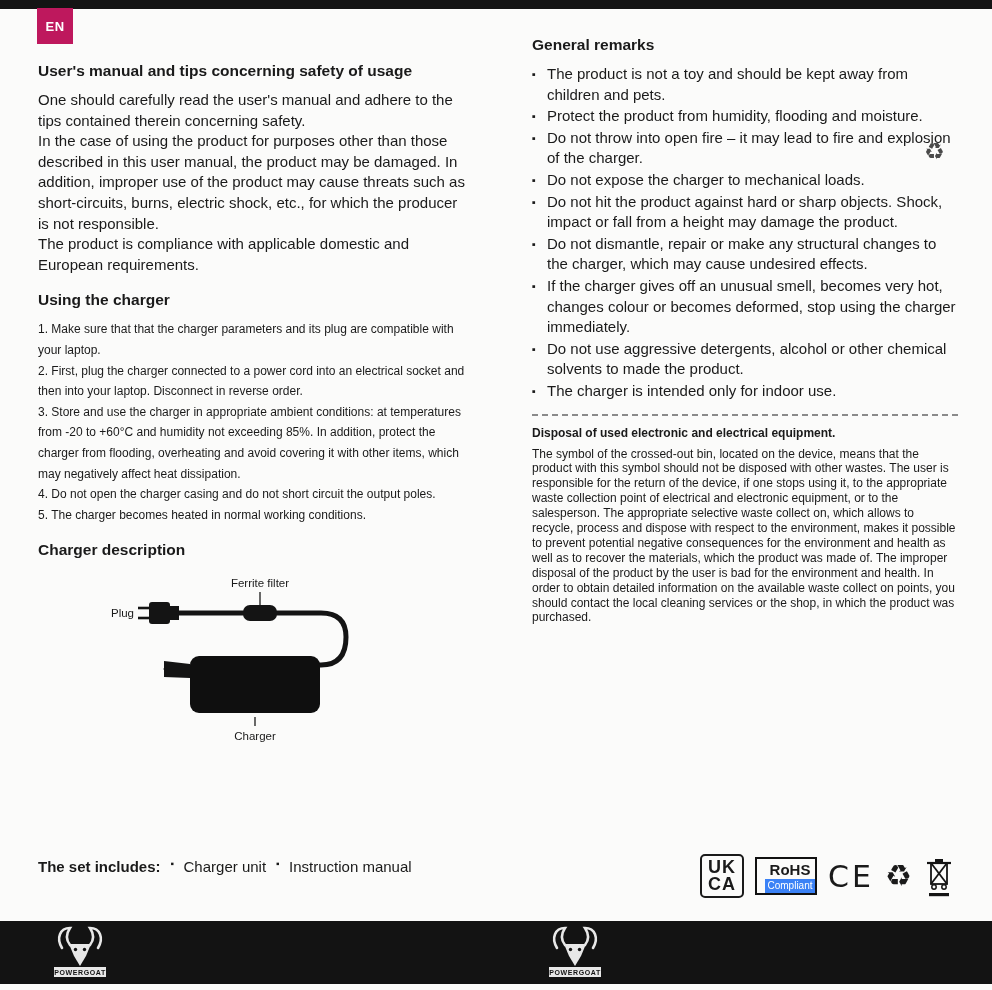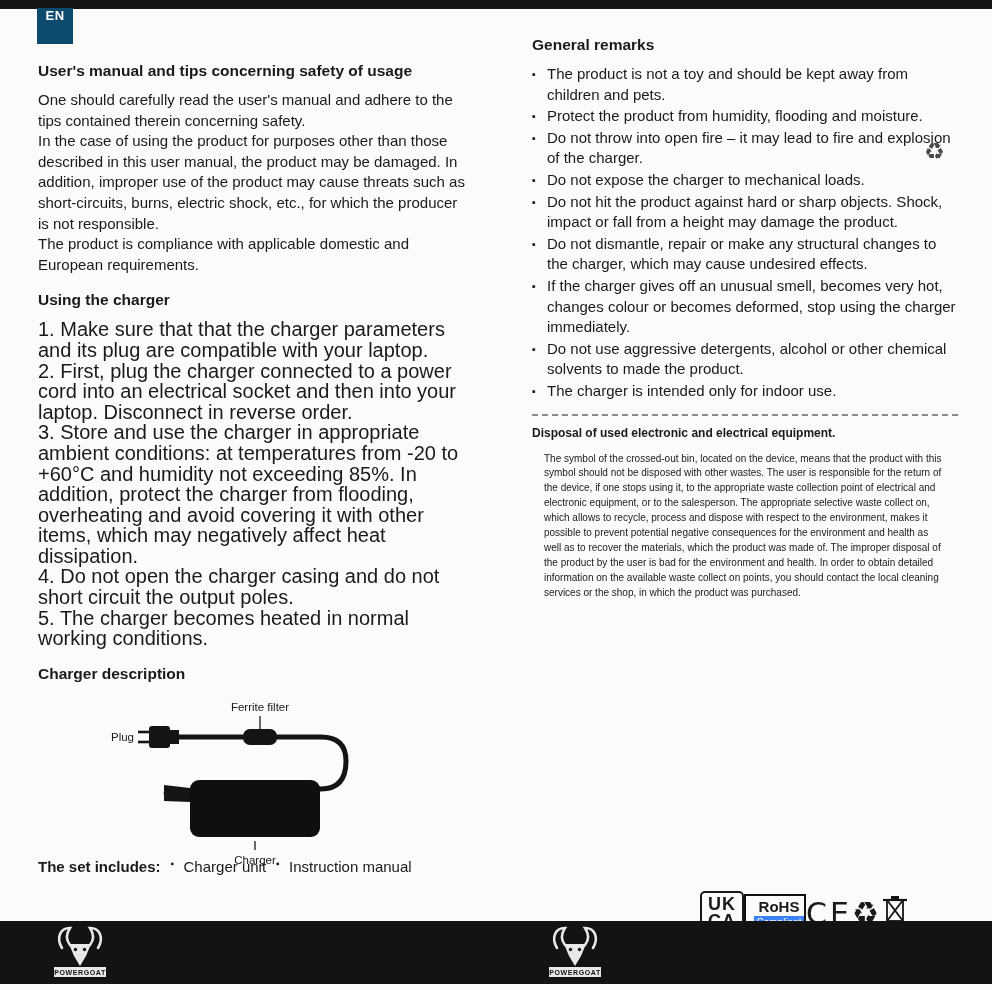--- a/index.html
+++ b/index.html
@@ -5,58 +5,58 @@
   * { box-sizing: border-box; }
   html,body { margin:0; padding:0; background:#e9e9e9; }
   .page {
     position:relative; width:992px; height:990px; margin:0 auto;
     background:#fbfbfa; color:#1a1a1a; overflow:hidden;
     font-family:"Liberation Sans", sans-serif;
   }
   .topbar { position:absolute; top:0; left:0; width:100%; height:9px; background:#141414; }
   .en-badge {
     position:absolute; top:8px; left:37px; width:36px; height:36px;
-    background:#0c4a6e; color:#fff; font-weight:700; font-size:13px;
-    display:flex; align-items:flex-start; justify-content:center; letter-spacing:.5px;
+    background:#be185d; color:#fff; font-weight:700; font-size:13px;
+    display:flex; align-items:center; justify-content:center; letter-spacing:.5px;
   }
 
   .col-left  { position:absolute; left:38px;  top:62px; width:430px; }
   .col-right { position:absolute; left:532px; top:36px; width:426px; }
 
   h3.sec { font-size:15.5px; font-weight:700; margin:0 0 10px 0; }
   h3.sec.mt { margin-top:16px; }
   .body-p { font-size:15px; line-height:20.6px; margin:0; }
   .num-list { margin:0; padding:0; list-style:none; }
-  .num-list li { font-size:20px; line-height:20.6px; margin:0; }
+  .num-list li { font-size:12px; line-height:20.6px; margin:0; }
 
   .bul-list { margin:0; padding:0; list-style:none; }
   .bul-list li {
     position:relative; font-size:15px; line-height:20.6px;
     padding-left:15px; margin:0 0 1px 0;
   }
   .bul-list li::before {
     content:"▪"; position:absolute; left:0; top:0; font-size:11px; line-height:20.6px;
   }
 
   .dashes { border:none; border-top:2px dashed #8a8a8a; margin:12px 0 10px 0; }
   .disposal-h { font-size:12px; font-weight:700; margin:0 0 7px 0; }
-  .disposal-b { font-size:10px; line-height:14.9px; margin:12px; }
+  .disposal-b { font-size:12px; line-height:14.9px; margin:0; }
 
   .diagram { margin:4px 0 0 0; }
 
   .set-includes {
     position:absolute; left:38px; top:858px; width:440px;
     font-size:15px; display:flex; align-items:baseline; gap:10px;
   }
   .set-includes .lbl { font-weight:700; }
   .set-item { position:relative; padding-left:13px; }
   .set-item::before { content:"▪"; position:absolute; left:0; top:0; font-size:10px; }
 
   .marks-row {
-    position:absolute; left:700px; top:891px; display:flex; align-items:center; gap:0;
+    position:absolute; left:700px; top:854px; display:flex; align-items:center; gap:11px;
   }
   .ukca {
     border:2px solid #1a1a1a; border-radius:5px; padding:3px 6px;
     font-weight:700; font-size:18px; line-height:17px; text-align:center; letter-spacing:1px;
   }
   .rohs { border:2px solid #111; width:62px; text-align:center;padding-left:8px; }
   .rohs-top { font-weight:700; font-size:15px; padding:2px 0 1px; }
   .rohs-bottom { background:#3b82f6; color:#fff; font-size:10px; padding:1px 0 2px; }
   .ce-mark { font-family:"DejaVu Sans", sans-serif; font-size:30px; font-weight:500; letter-spacing:3px; }
   .recycle-glyph { font-family:"DejaVu Sans", sans-serif; font-size:30px; line-height:30px; }

